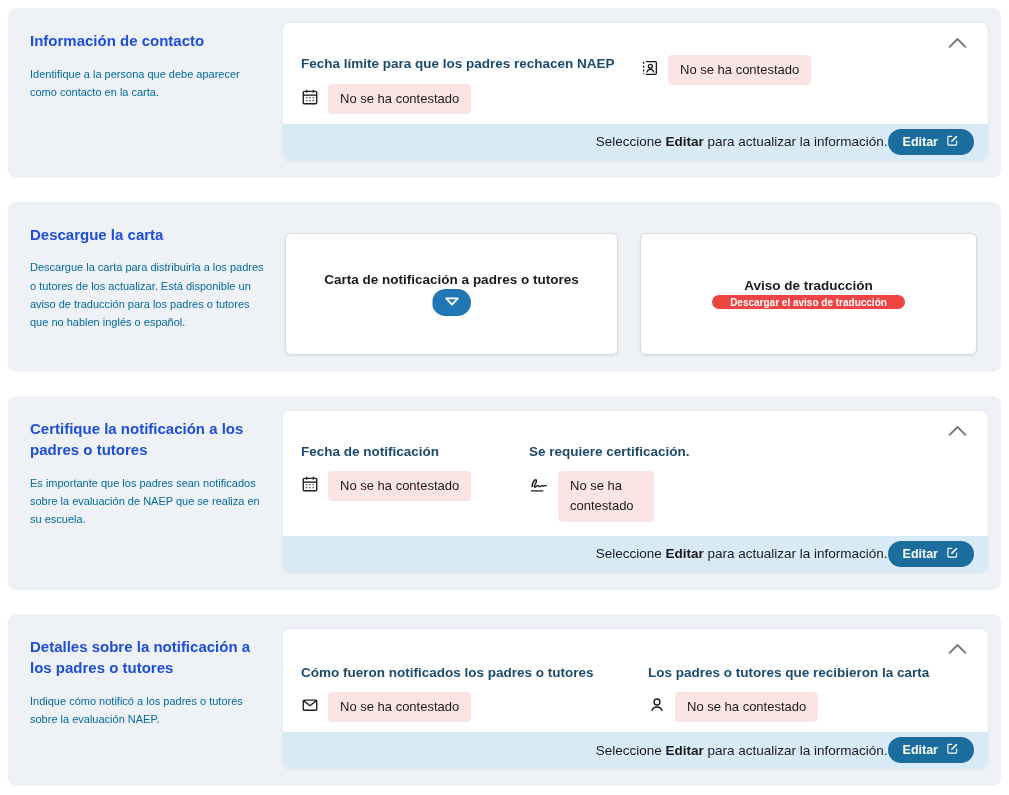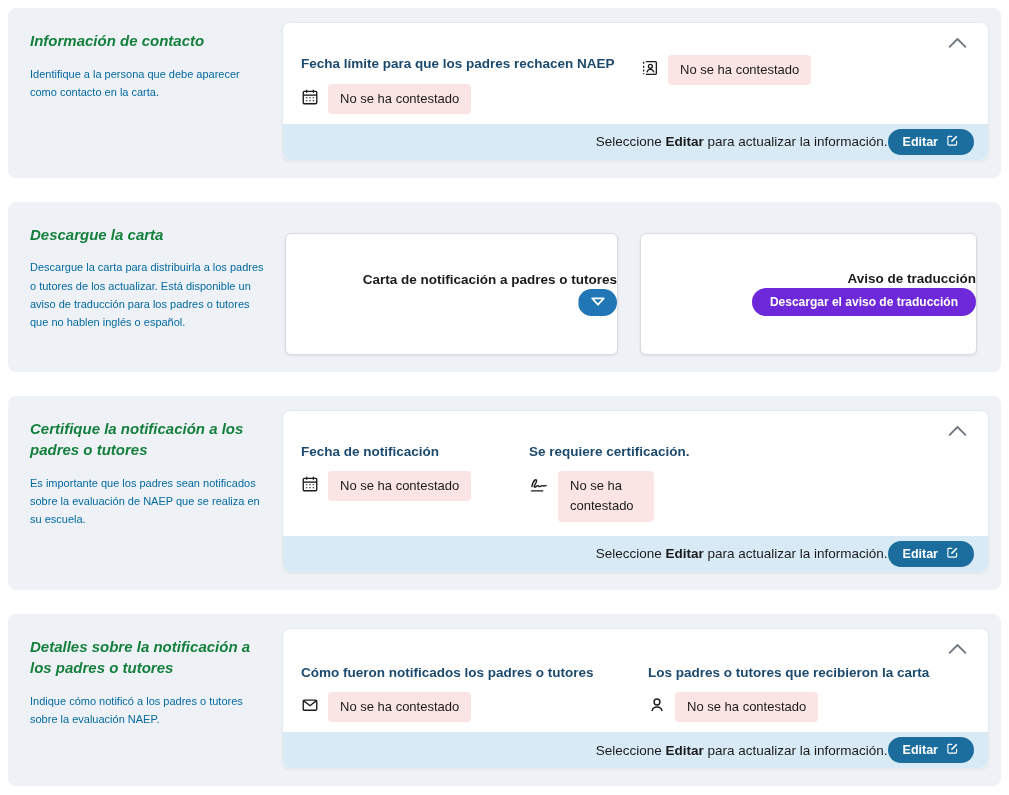--- a/index.html
+++ b/index.html
@@ -21,23 +21,22 @@
     margin-bottom: 24px;
   }
   .panel:last-child { margin-bottom: 14px; }
 
   .left-col { width: 242px; flex-shrink: 0; margin-right: 10px; padding-top: 8px; }
   .left-title {
     font-size: 15px;
     font-weight: 700;
     line-height: 1.45;
     margin: 0 0 13px 0;
-    color: #15803d;
+    color: #1d4ed8;
     max-width: 235px;
-    font-style: italic;
   }
   .left-desc {
     font-size: 11px;
     line-height: 1.65;
     color: #0369a1;
     margin: 0;
     max-width: 238px;
   }
 
   
@@ -123,36 +122,36 @@
   
   .downloads { display: flex; gap: 22px; margin-top: 17px; flex: 1; margin-left: 3px; }
   .dl-card {
     background: #ffffff;
     border: 1px solid #d7dbdf;
     border-radius: 6px;
     box-shadow: 0 1px 3px rgba(0,0,0,0.08);
     height: 122px;
     display: flex;
     flex-direction: column;
-    align-items: flex-end;
+    align-items: center;
     justify-content: center;
     gap: 2px;
   }
   .dl-card-1 { width: 333px; }
   .dl-card-2 { width: 337px; }
   .dl-title { font-size: 13.5px; font-weight: 700; color: #1b1b1b; }
 
   .btn-dl {
-    background: #6d28d9;
+    background: #ef4444;
     color: #ffffff;
     border: none;
     border-radius: 999px;
-    height: 28px;
+    height: 14px;
     padding: 0 18px;
-    font-size: 12px;
+    font-size: 10px;
     font-weight: 700;
     font-family: "Liberation Sans", sans-serif;
     cursor: pointer;
   }
   .split-btn {
     display: inline-flex;
     background: #2176b5;
     border-radius: 999px;
     overflow: hidden;
     height: 27px;

